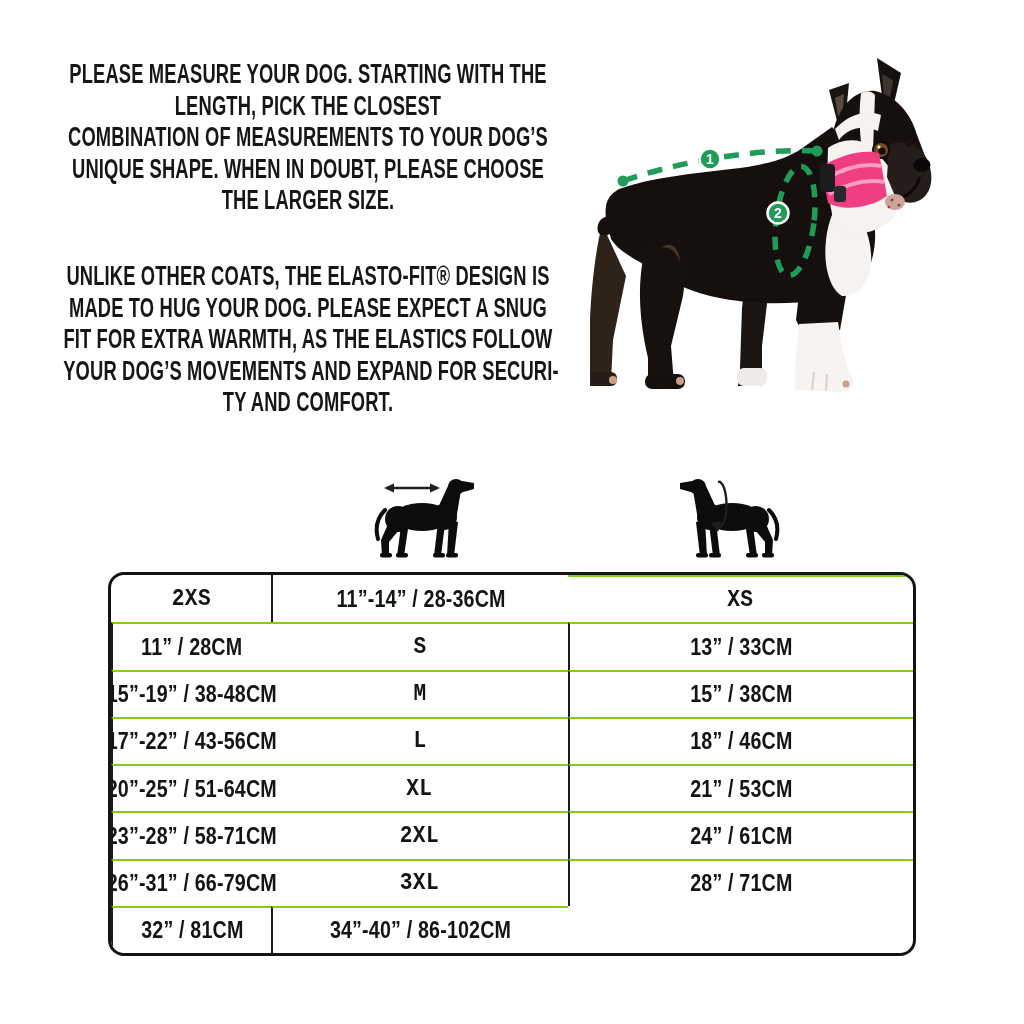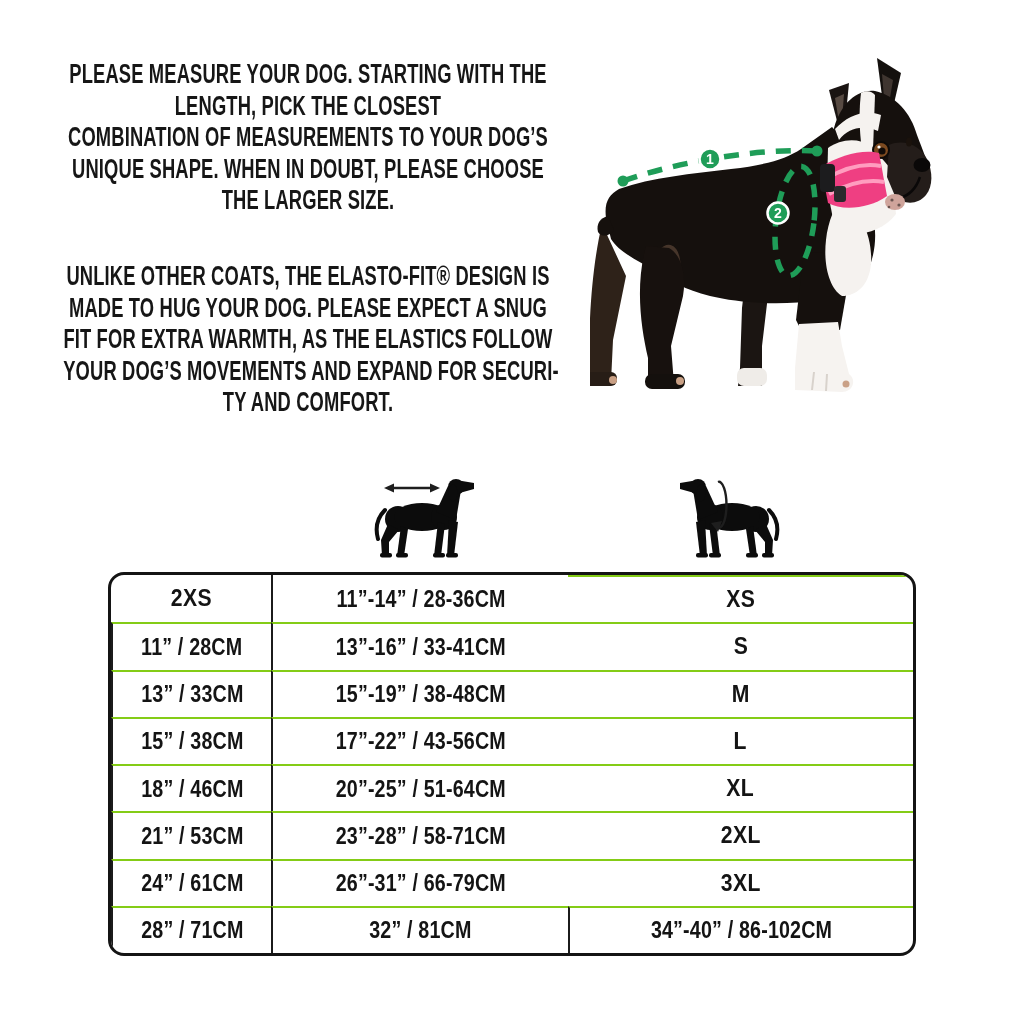--- a/index.html
+++ b/index.html
@@ -16,21 +16,21 @@
   .dog-photo{position:absolute;left:590px;top:28px;width:420px;height:402px;}
   
   .icons-row{position:absolute;left:360px;top:466px;width:430px;height:96px;}
   
   .size-table-wrap{position:absolute;left:108px;top:572px;width:808px;height:384px;
         border:3px solid #141414;border-radius:16px;overflow:hidden;box-sizing:border-box;background:#fff;}
   .size-table{display:grid;width:100%;height:100%;
         grid-template-columns:20% 37% 43%;grid-auto-rows:1fr;}
   .cell{display:flex;align-items:center;justify-content:center;
         border-top:2px solid #84cc16;border-left:2px solid #1b1b1b;}
-  .cell.no-left{border-left:none;}
+  .cell.no-left{border-left:none;font-family:Liberation Mono, monospace;}
   .cell.no-top{border-top:none;}
   .size-label{font-size:23px;font-weight:bold;letter-spacing:.5px;color:#141414;
         transform:scaleX(0.92);white-space:nowrap;display:inline-block;}
   .meas{font-size:24px;font-weight:bold;letter-spacing:.2px;color:#141414;
         transform:scaleX(0.82);white-space:nowrap;display:inline-block;}
   .badge-num{font:bold 14px "Liberation Sans",sans-serif;fill:#ffffff;}
 </style>
 </head>
 <body>
 
@@ -182,23 +182,20 @@
         </div>
         <div class="cell no-top">
           <span class="meas">11”-14” / 28-36CM</span>
         </div>
         <div class="cell no-left">
           <span class="size-label">XS</span>
         </div>
         <div class="cell">
           <span class="meas">11” / 28CM</span>
         </div>
-        <div class="cell">
-          <span class="meas">13”-16” / 33-41CM</span>
-        </div>
         <div class="cell no-left">
           <span class="size-label">S</span>
         </div>
         <div class="cell">
           <span class="meas">13” / 33CM</span>
         </div>
         <div class="cell">
           <span class="meas">15”-19” / 38-48CM</span>
         </div>
         <div class="cell no-left">

